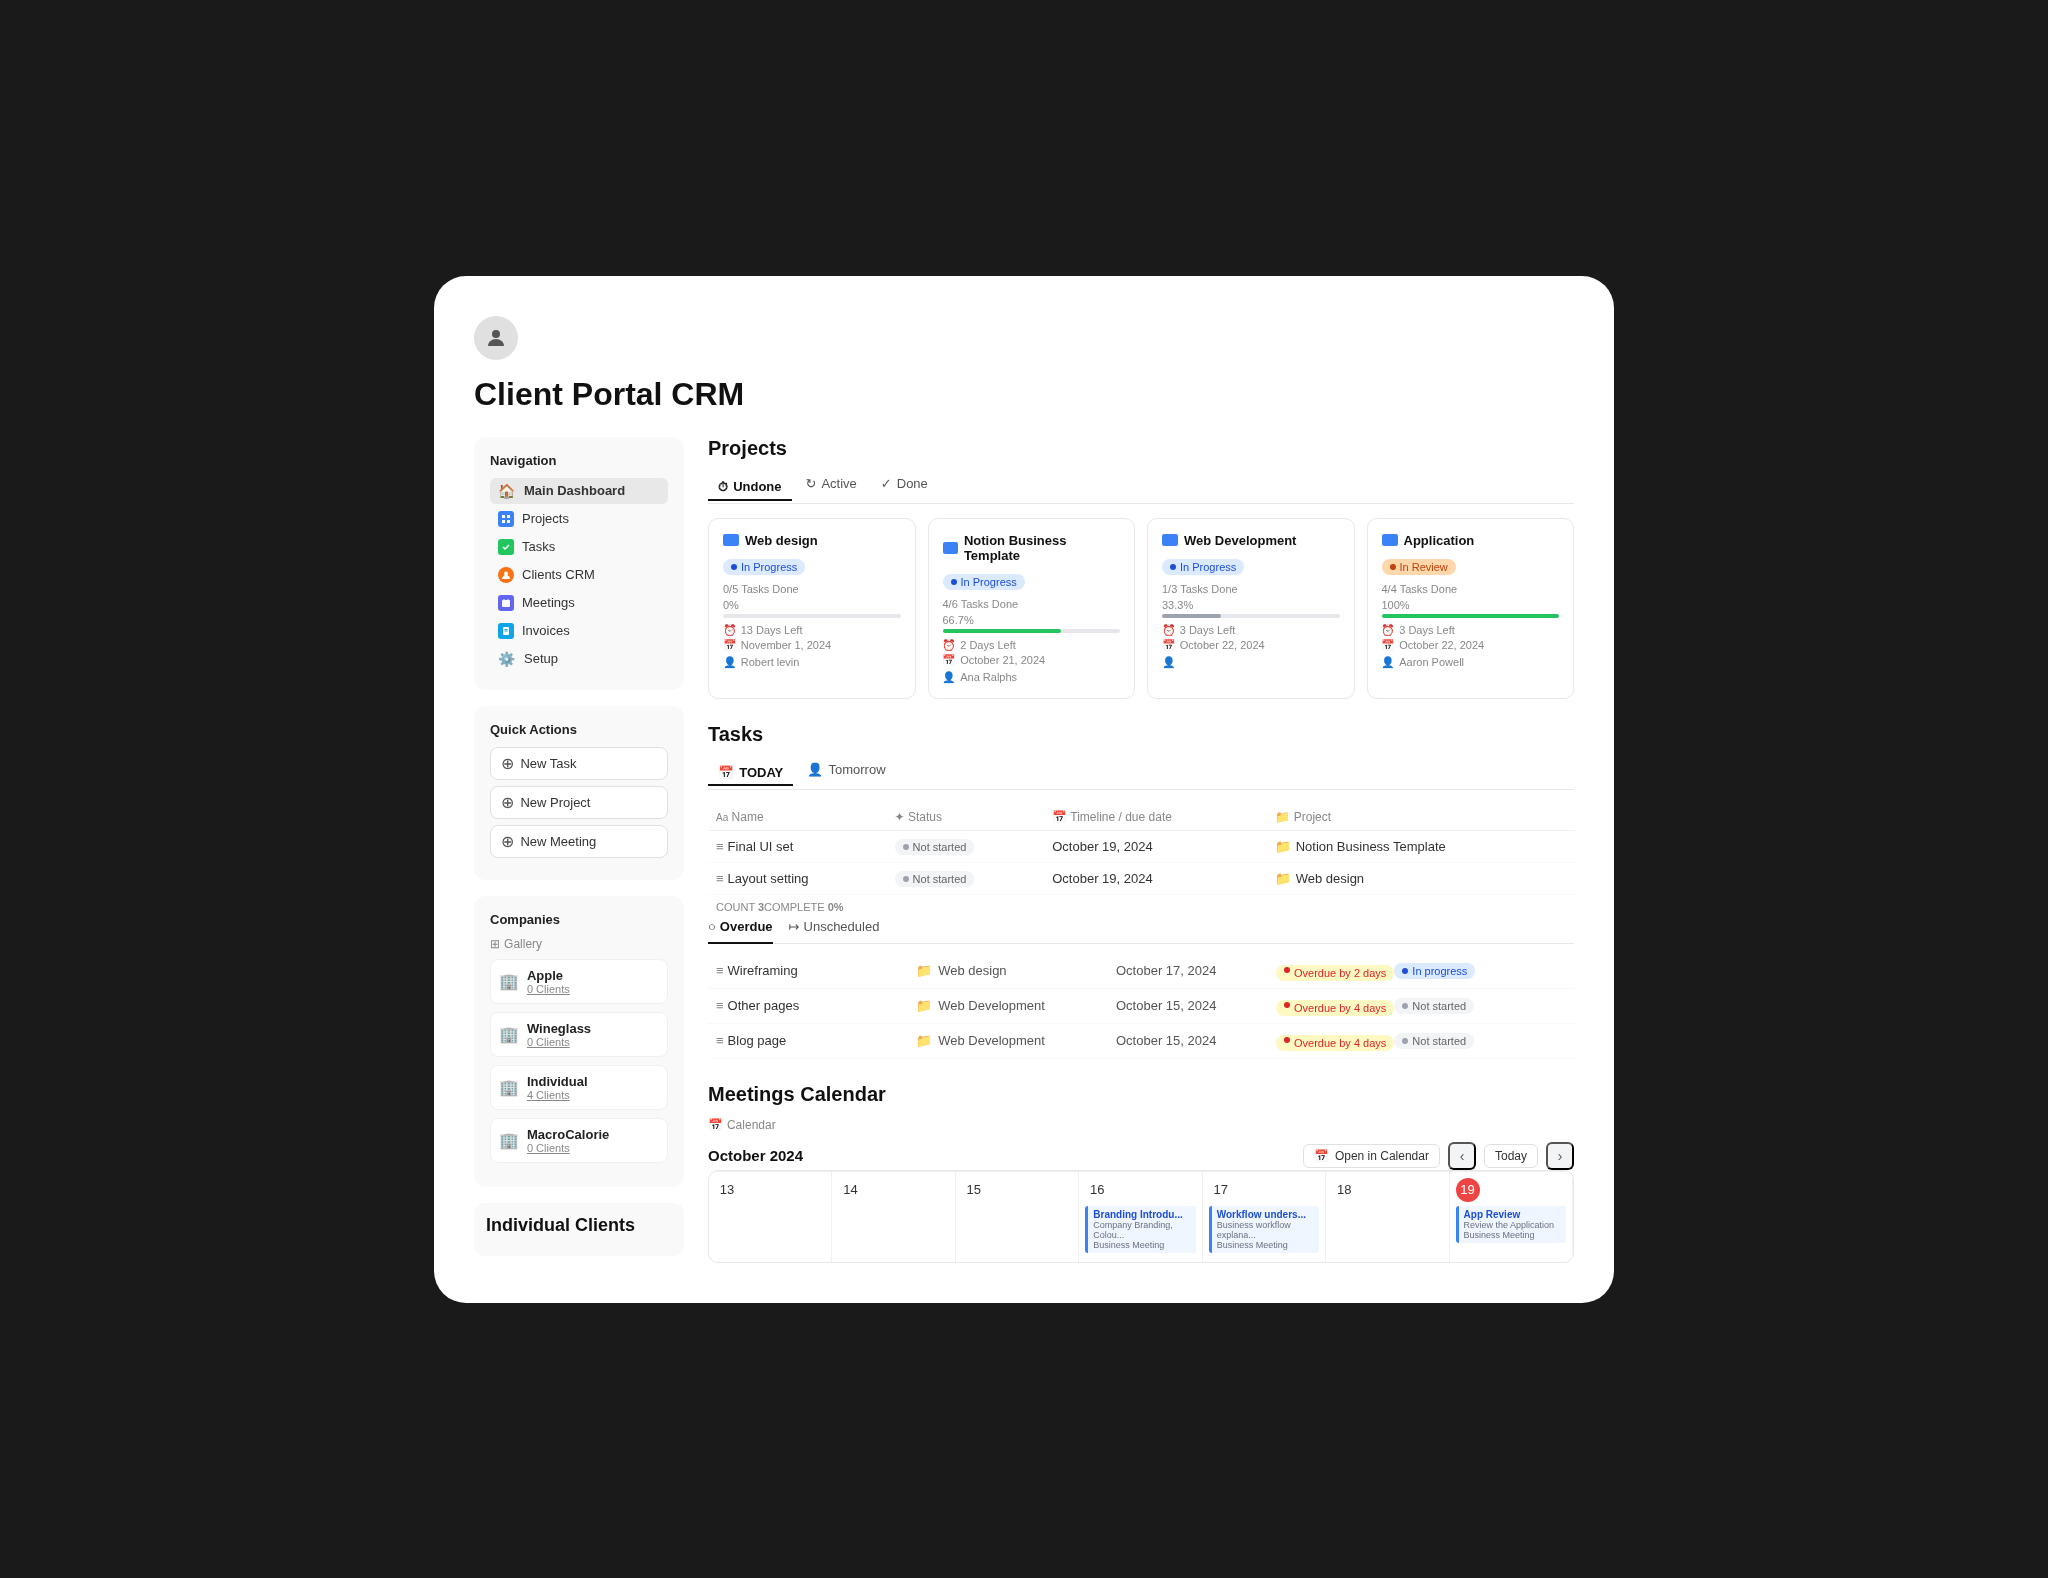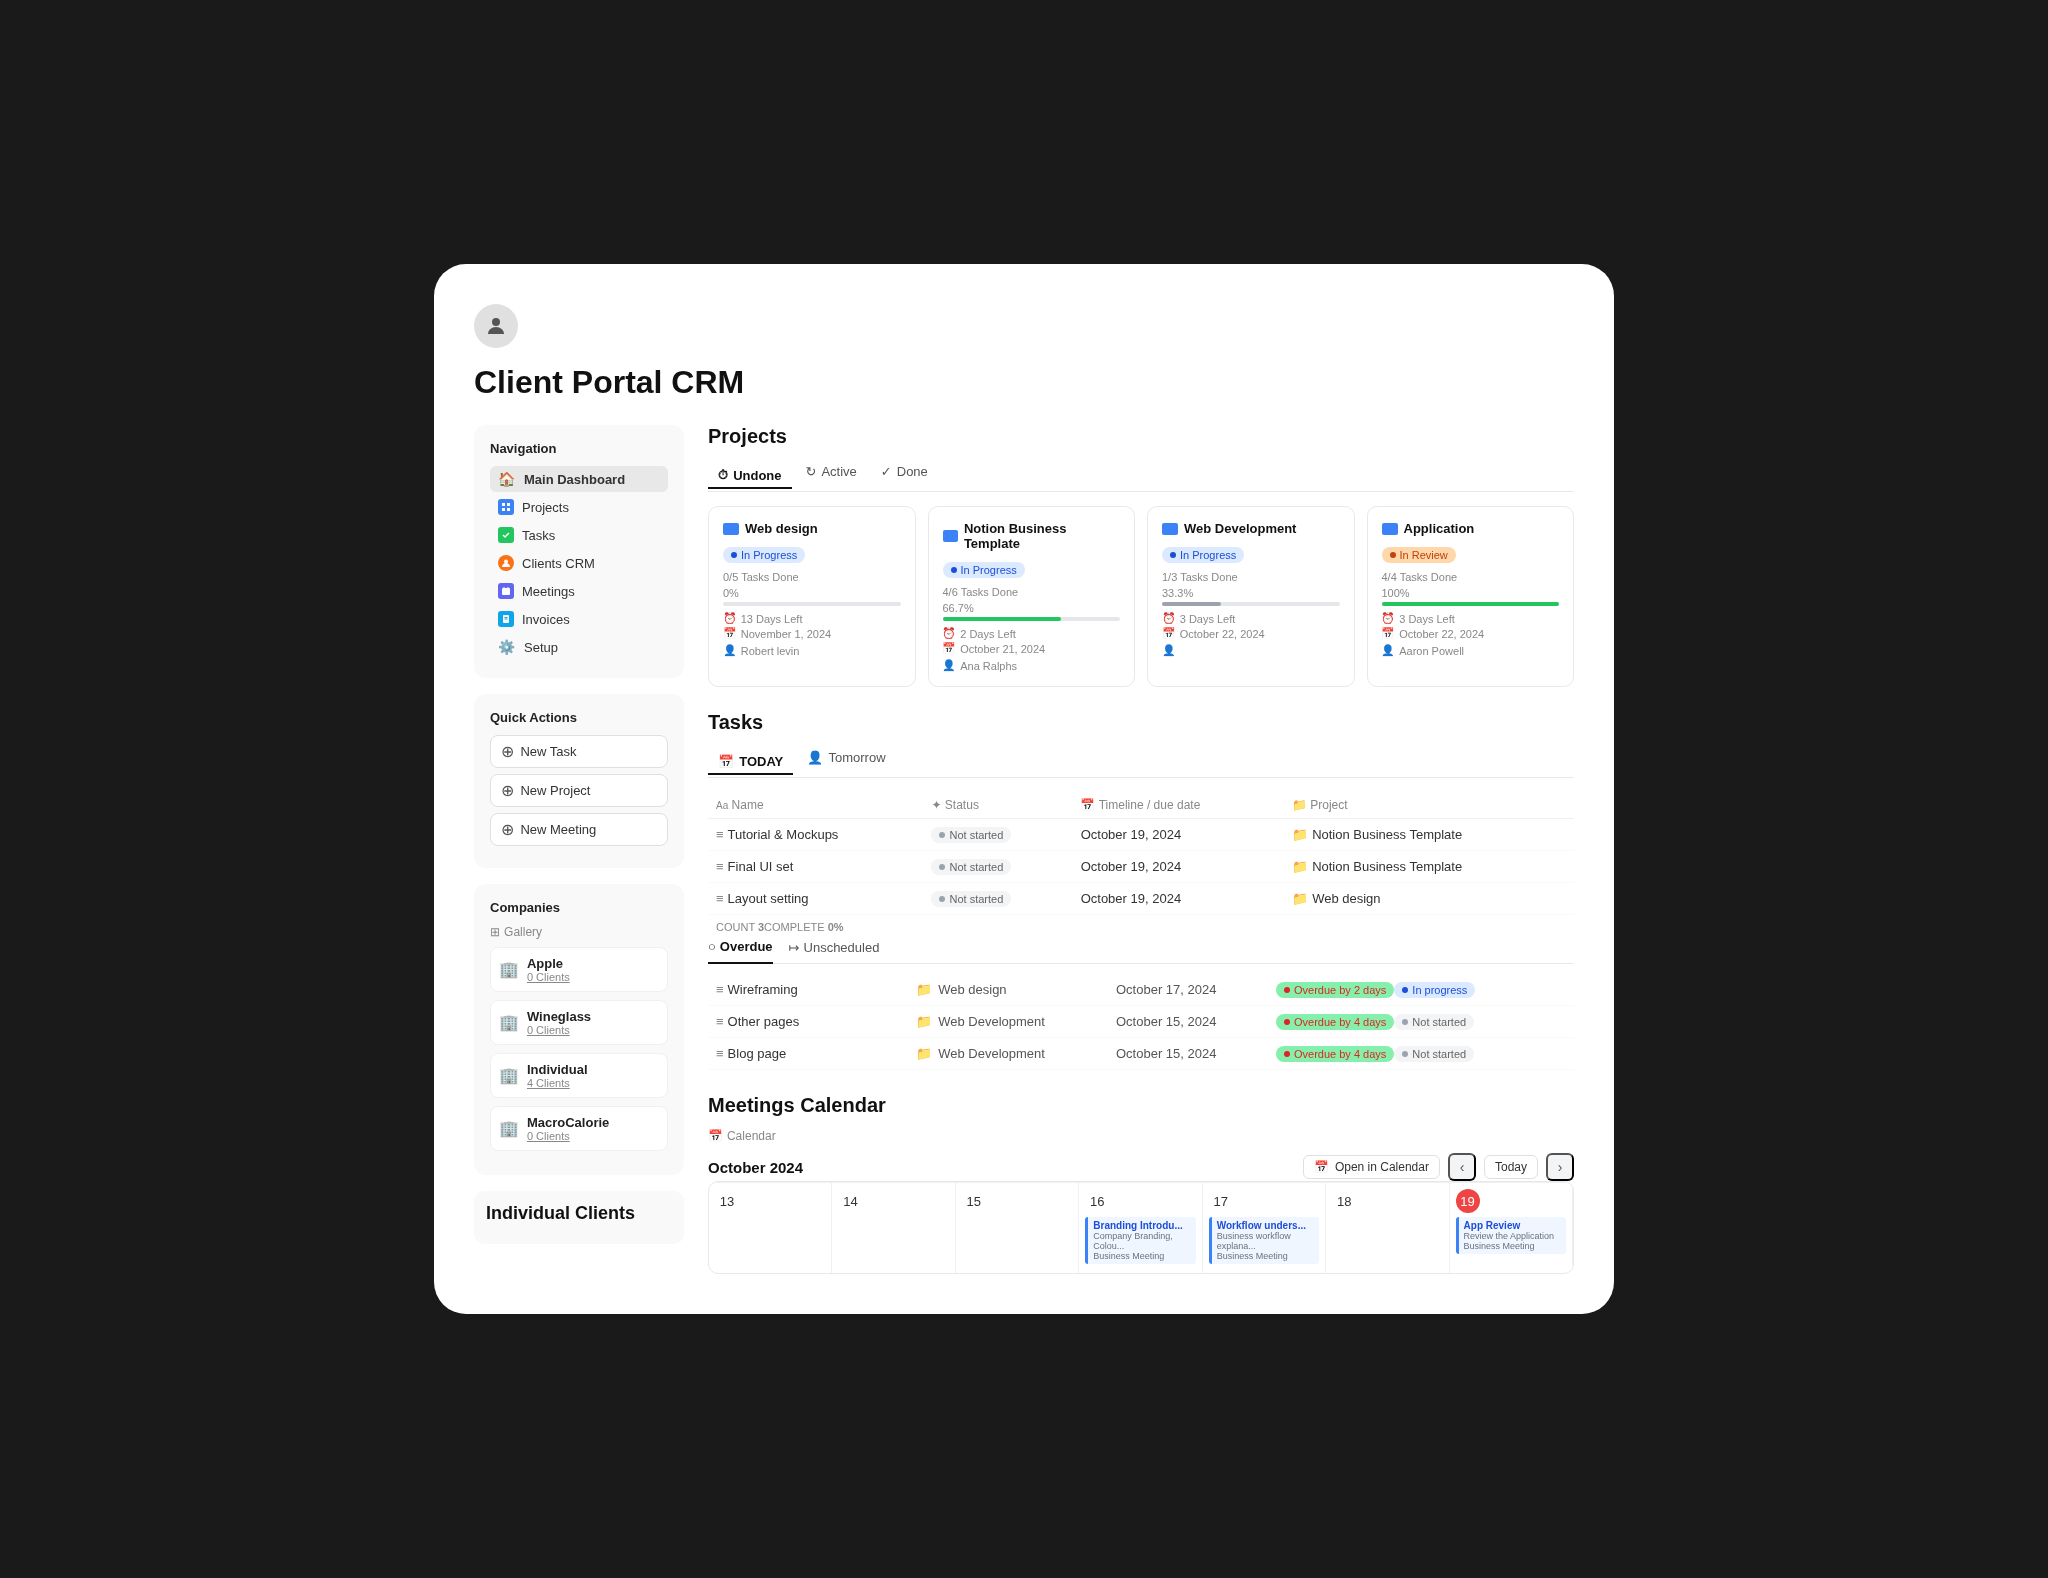--- a/index.html
+++ b/index.html
@@ -300,26 +300,25 @@
       align-items: center;
       padding: 7px 8px;
       border-bottom: 1px solid #f9f9f9;
       font-size: 13px;
     }
     .overdue-name { flex: 0 0 200px; color: #333; }
     .overdue-project { flex: 0 0 200px; display: flex; align-items: center; gap: 6px; color: #555; }
     .overdue-date { flex: 0 0 160px; color: #555; }
     .overdue-days-badge {
       display: inline-flex;
-      align-items: center;
       gap: 4px;
       padding: 2px 8px;
       border-radius: 20px;
       font-size: 11px;
-      background: #86efac;
+      background: #fef9c3;
       color: #dc2626;
       flex: 0 0 150px;
     }
     .overdue-status {
       display: inline-flex;
       align-items: center;
       gap: 4px;
       padding: 2px 8px;
       border-radius: 20px;
       font-size: 11px;
@@ -740,29 +739,20 @@
         <table class="tasks-table">
           <thead>
             <tr>
               <th><span style="font-size:10px;">Aa</span> <span>Name</span></th>
               <th>✦ <span>Status</span></th>
               <th>📅 <span>Timeline / due date</span></th>
               <th>📁 <span>Project</span></th>
             </tr>
           </thead>
           <tbody>
-            <tr>
-              <td><span style="color:#888;margin-right:4px;">≡</span><span>Tutorial &amp; Mockups</span></td>
-              <td><span class="task-status">
-                    <span class="status-dot"></span>
-                    <span>Not started</span>
-                  </span></td>
-              <td>October 19, 2024</td>
-              <td><span style="margin-right:4px;">📁</span><span>Notion Business Template</span></td>
-            </tr>
             <tr>
               <td><span style="color:#888;margin-right:4px;">≡</span><span>Final UI set</span></td>
               <td><span class="task-status">
                     <span class="status-dot"></span>
                     <span>Not started</span>
                   </span></td>
               <td>October 19, 2024</td>
               <td><span style="margin-right:4px;">📁</span><span>Notion Business Template</span></td>
             </tr>
             <tr>

